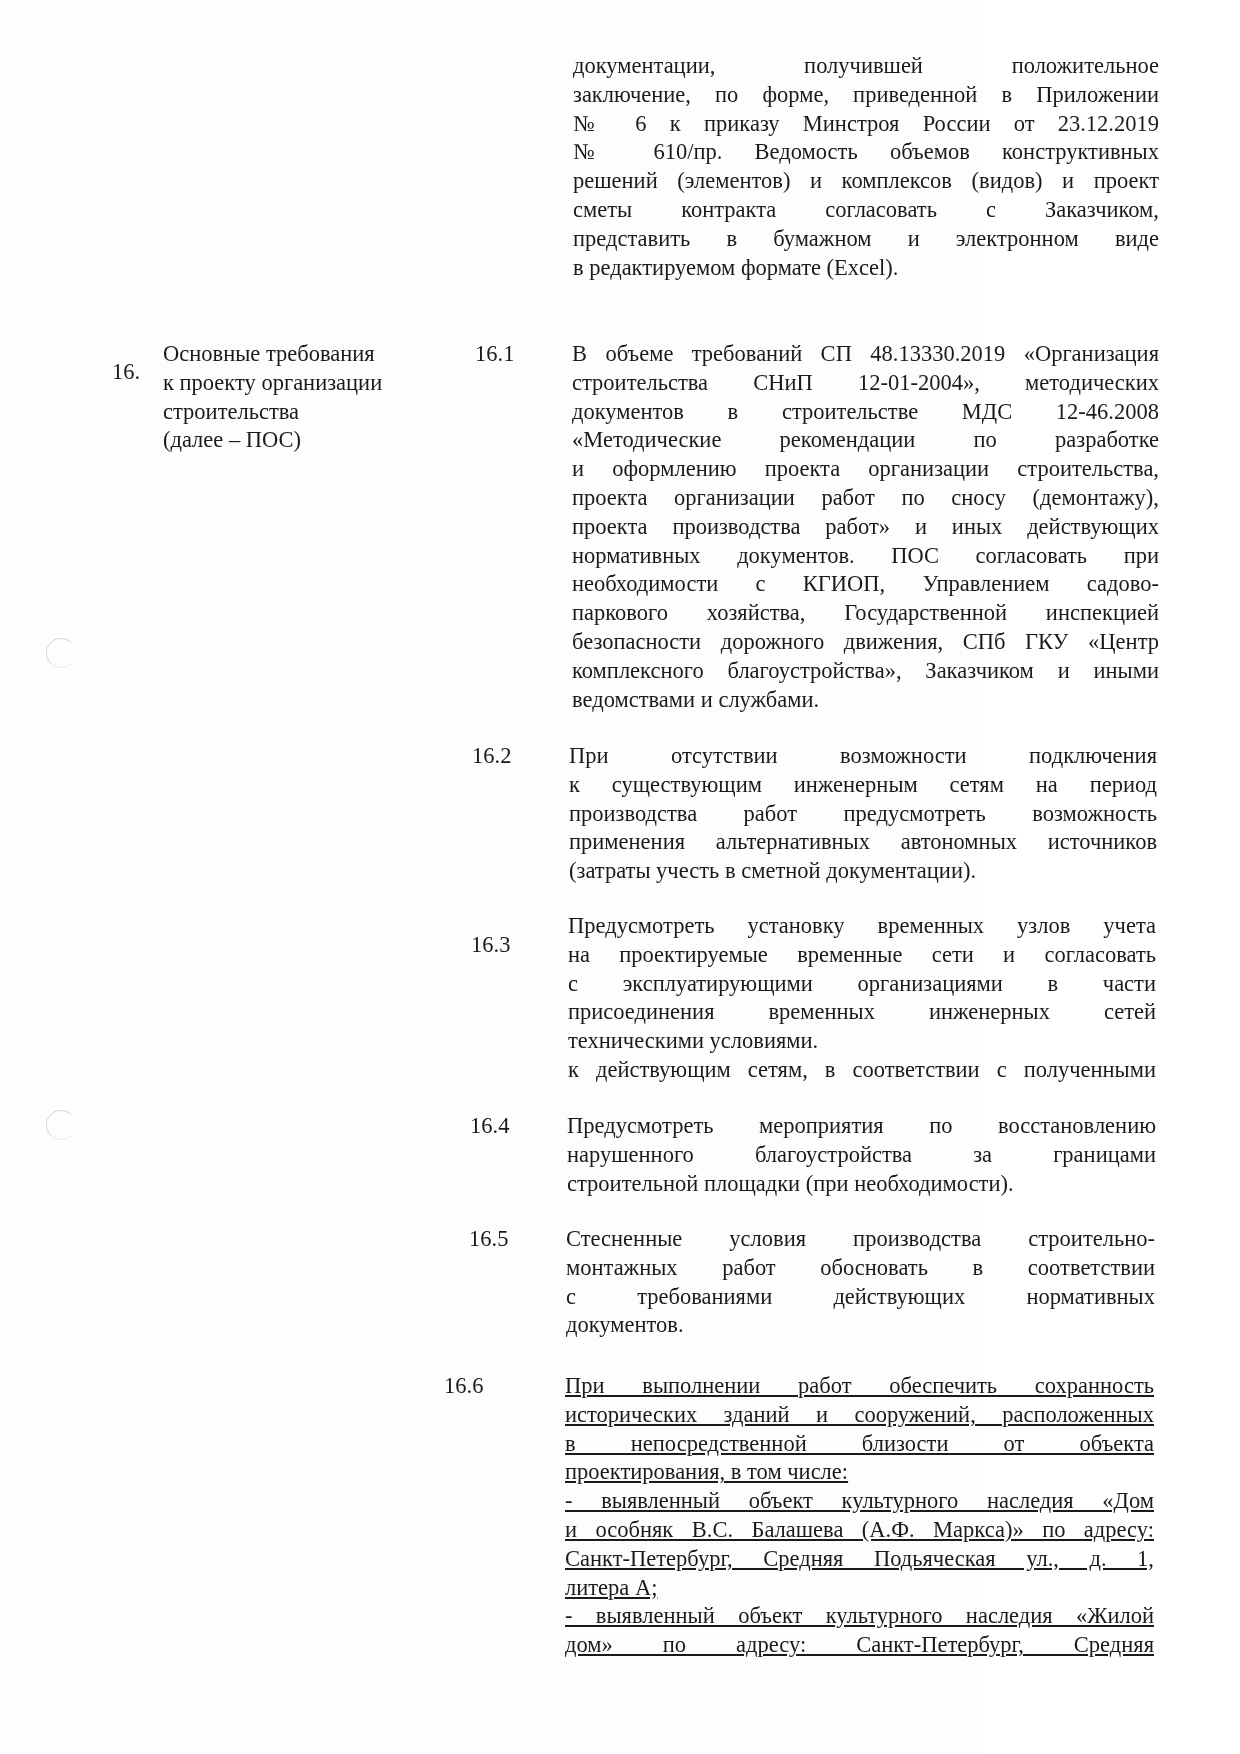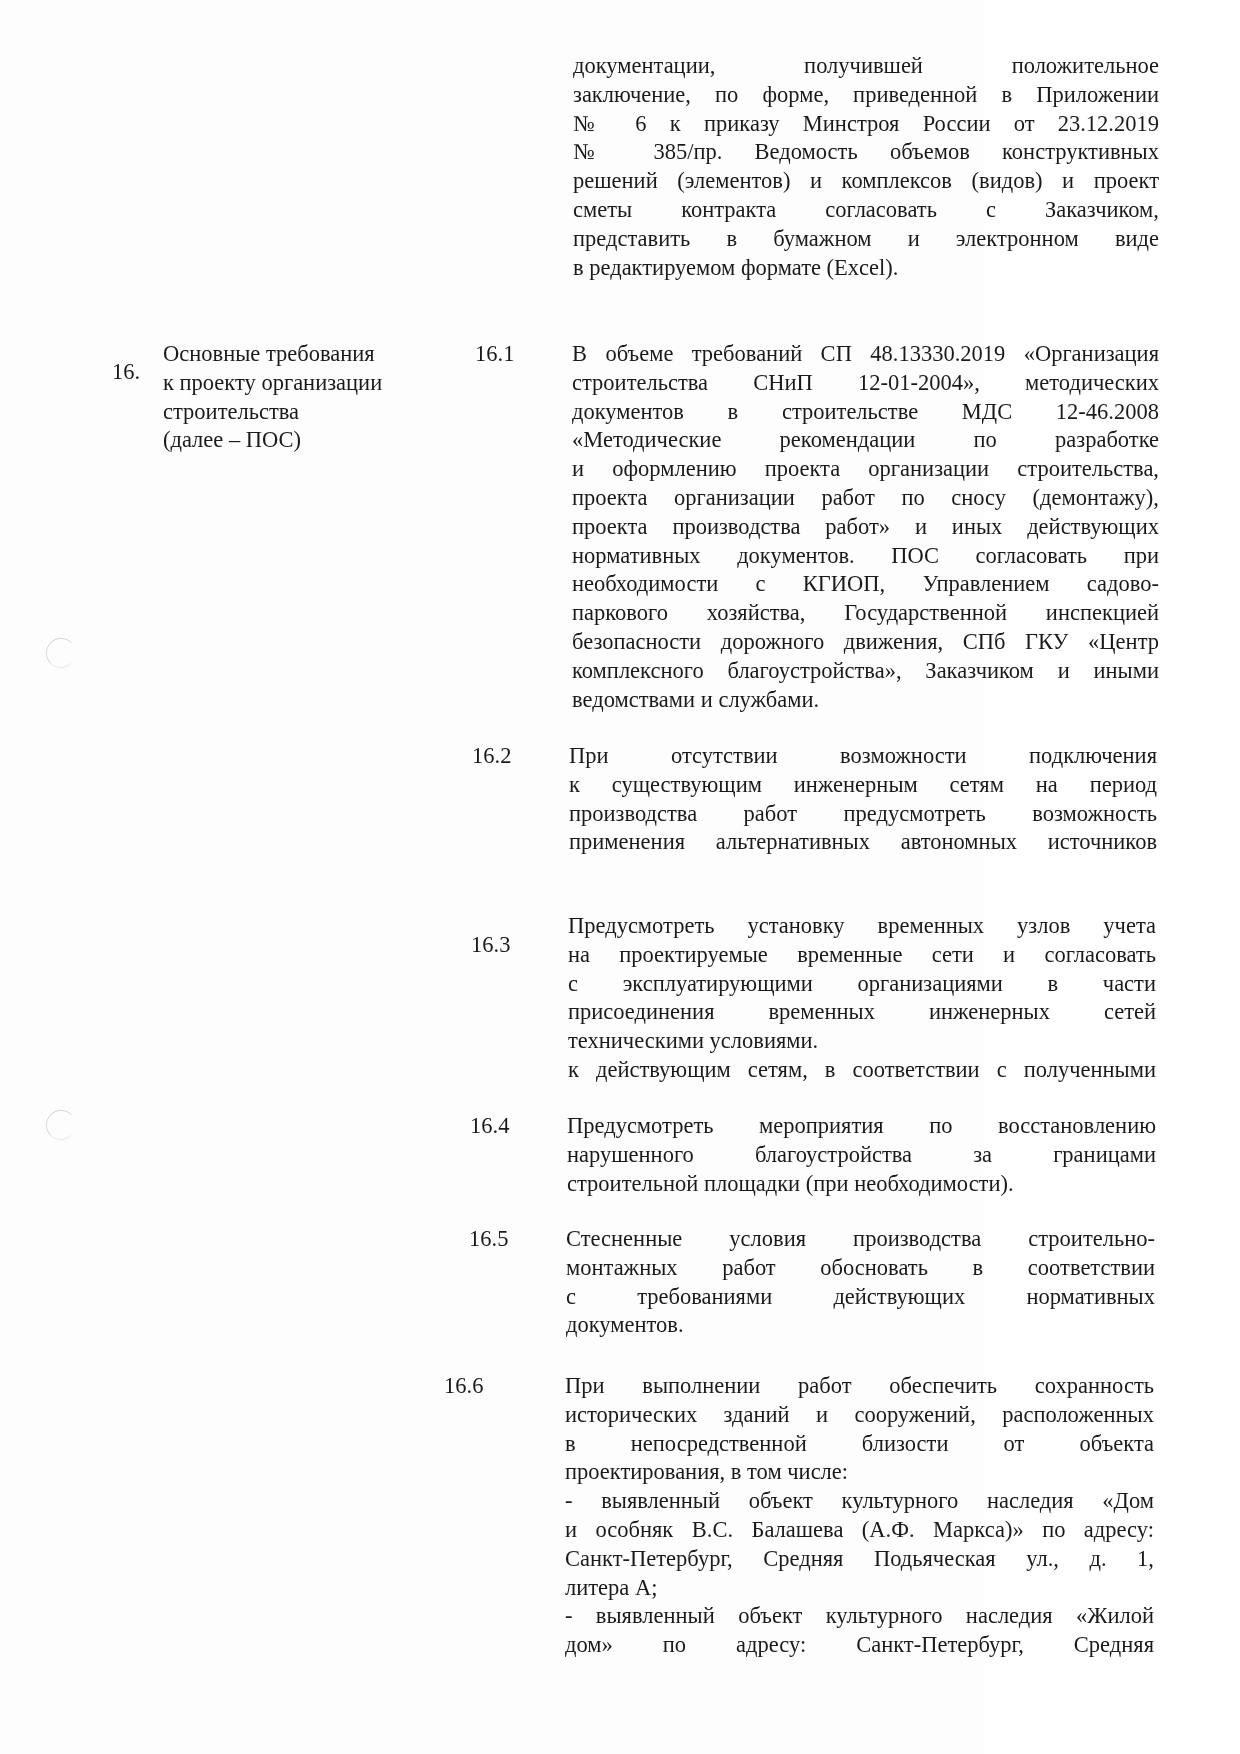--- a/index.html
+++ b/index.html
@@ -70,21 +70,21 @@
 
 <div class="page">
 
   <div class="punch-hole" style="left:46px; top:638px;"></div>
   <div class="punch-hole" style="left:46px; top:1110px;"></div>
 
   <div class="body-text" style="left:573px; top:52px; width:586px;">
     <span class="line j">документации, получившей положительное</span>
     <span class="line j">заключение, по форме, приведенной в Приложении</span>
     <span class="line j">№ 6 к приказу Минстроя России от 23.12.2019</span>
-    <span class="line j">№ 385/пр. Ведомость объемов конструктивных</span>
+    <span class="line j">№ 610/пр. Ведомость объемов конструктивных</span>
     <span class="line j">решений (элементов) и комплексов (видов) и проект</span>
     <span class="line j">сметы контракта согласовать с Заказчиком,</span>
     <span class="line j">представить в бумажном и электронном виде</span>
     <span class="line">в редактируемом формате (Excel).</span>
   </div>
 
   <div class="num" style="left:112px; top:358px;">16.</div>
   <div class="sec-title" style="left:163px; top:340px;">
     <span class="line">Основные требования</span>
     <span class="line">к проекту организации</span>
@@ -108,20 +108,21 @@
     <span class="line j">комплексного благоустройства», Заказчиком и иными</span>
     <span class="line">ведомствами и службами.</span>
   </div>
 
   <div class="num" style="left:472px; top:742px;">16.2</div>
   <div class="body-text" style="left:569px; top:742px; width:588px;">
     <span class="line j">При отсутствии возможности подключения</span>
     <span class="line j">к существующим инженерным сетям на период</span>
     <span class="line j">производства работ предусмотреть возможность</span>
     <span class="line j">применения альтернативных автономных источников</span>
+    <span class="line">(затраты учесть в сметной документации).</span>
   </div>
 
   <div class="num" style="left:471px; top:931px;">16.3</div>
   <div class="body-text" style="left:568px; top:912px; width:588px;">
     <span class="line j">Предусмотреть установку временных узлов учета</span>
     <span class="line j">на проектируемые временные сети и согласовать</span>
     <span class="line j">с эксплуатирующими организациями в части</span>
     <span class="line j">присоединения временных инженерных сетей</span>
     <span class="line">техническими условиями.</span>
     <span class="line j">к действующим сетям, в соответствии с полученными</span>
@@ -136,21 +137,21 @@
 
   <div class="num" style="left:469px; top:1225px;">16.5</div>
   <div class="body-text" style="left:566px; top:1225px; width:589px;">
     <span class="line j">Стесненные условия производства строительно-</span>
     <span class="line j">монтажных работ обосновать в соответствии</span>
     <span class="line j">с требованиями действующих нормативных</span>
     <span class="line">документов.</span>
   </div>
 
   <div class="num" style="left:444px; top:1372px;text-align:center;">16.6</div>
-  <div class="body-text" style="left:565px; top:1372px; width:589px;">
+  <div class="body-text" style="left:565px; top:1372px; width:589px;text-decoration:underline;">
     <span class="line j">При выполнении работ обеспечить сохранность</span>
     <span class="line j">исторических зданий и сооружений, расположенных</span>
     <span class="line j">в непосредственной близости от объекта</span>
     <span class="line">проектирования, в том числе:</span>
     <span class="line j">- выявленный объект культурного наследия «Дом</span>
     <span class="line j">и особняк В.С. Балашева (А.Ф. Маркса)» по адресу:</span>
     <span class="line j">Санкт-Петербург, Средняя Подьяческая ул., д. 1,</span>
     <span class="line">литера А;</span>
     <span class="line j">- выявленный объект культурного наследия «Жилой</span>
     <span class="line j">дом» по адресу: Санкт-Петербург, Средняя</span>

